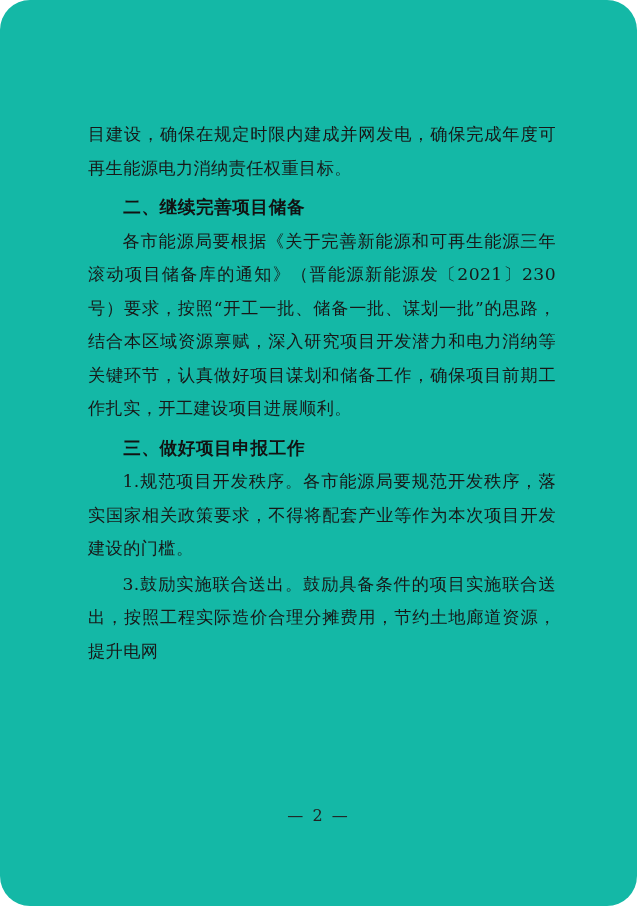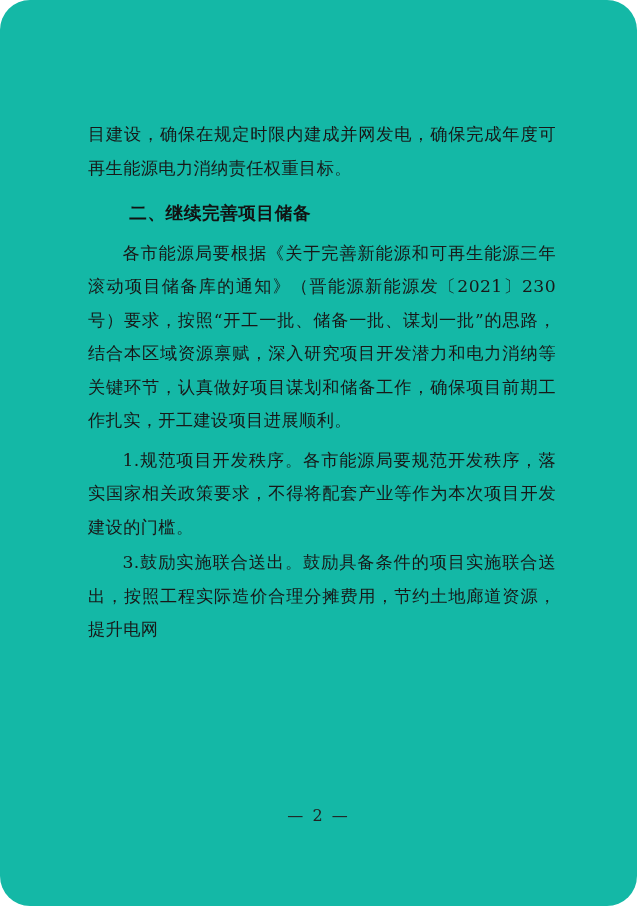--- a/index.html
+++ b/index.html
@@ -33,21 +33,21 @@
     line-height: 33.5px;
     text-align: justify;
     text-justify: inter-ideograph;
     letter-spacing: 0.4px;
     color: #181818;
   }
   .para.indent {
     text-indent: 2em;
   }
   .heading {
-    margin: 6px;
+    margin: 0;
     font-size: 17.6px;
     line-height: 33.5px;
     font-weight: bold;
     text-indent: 2em;
     letter-spacing: 0.6px;
     color: #121212;
     font-family: "DejaVu Sans", "Liberation Sans", sans-serif;
   }
   .page-number {
     position: absolute;
@@ -72,20 +72,21 @@
     <p class="para">目建设，确保在规定时限内建成并网发电，确保完成年度可再生能源电力消纳责任权重目标。</p>
 
     <div class="spacer-sm"></div>
 
     <p class="heading">二、继续完善项目储备</p>
 
     <p class="para indent">各市能源局要根据《关于完善新能源和可再生能源三年滚动项目储备库的通知》（晋能源新能源发〔2021〕230 号）要求，按照“开工一批、储备一批、谋划一批”的思路，结合本区域资源禀赋，深入研究项目开发潜力和电力消纳等关键环节，认真做好项目谋划和储备工作，确保项目前期工作扎实，开工建设项目进展顺利。</p>
 
     <div class="spacer-sm"></div>
 
+    <p class="heading">三、做好项目申报工作</p>
 
 
     <p class="para indent">1.规范项目开发秩序。各市能源局要规范开发秩序，落实国家相关政策要求，不得将配套产业等作为本次项目开发建设的门槛。</p>
 
     <p class="para indent">3.鼓励实施联合送出。鼓励具备条件的项目实施联合送出，按照工程实际造价合理分摊费用，节约土地廊道资源，提升电网</p>
 
   </div>
 
   <div class="page-number">— 2 —</div>
 

